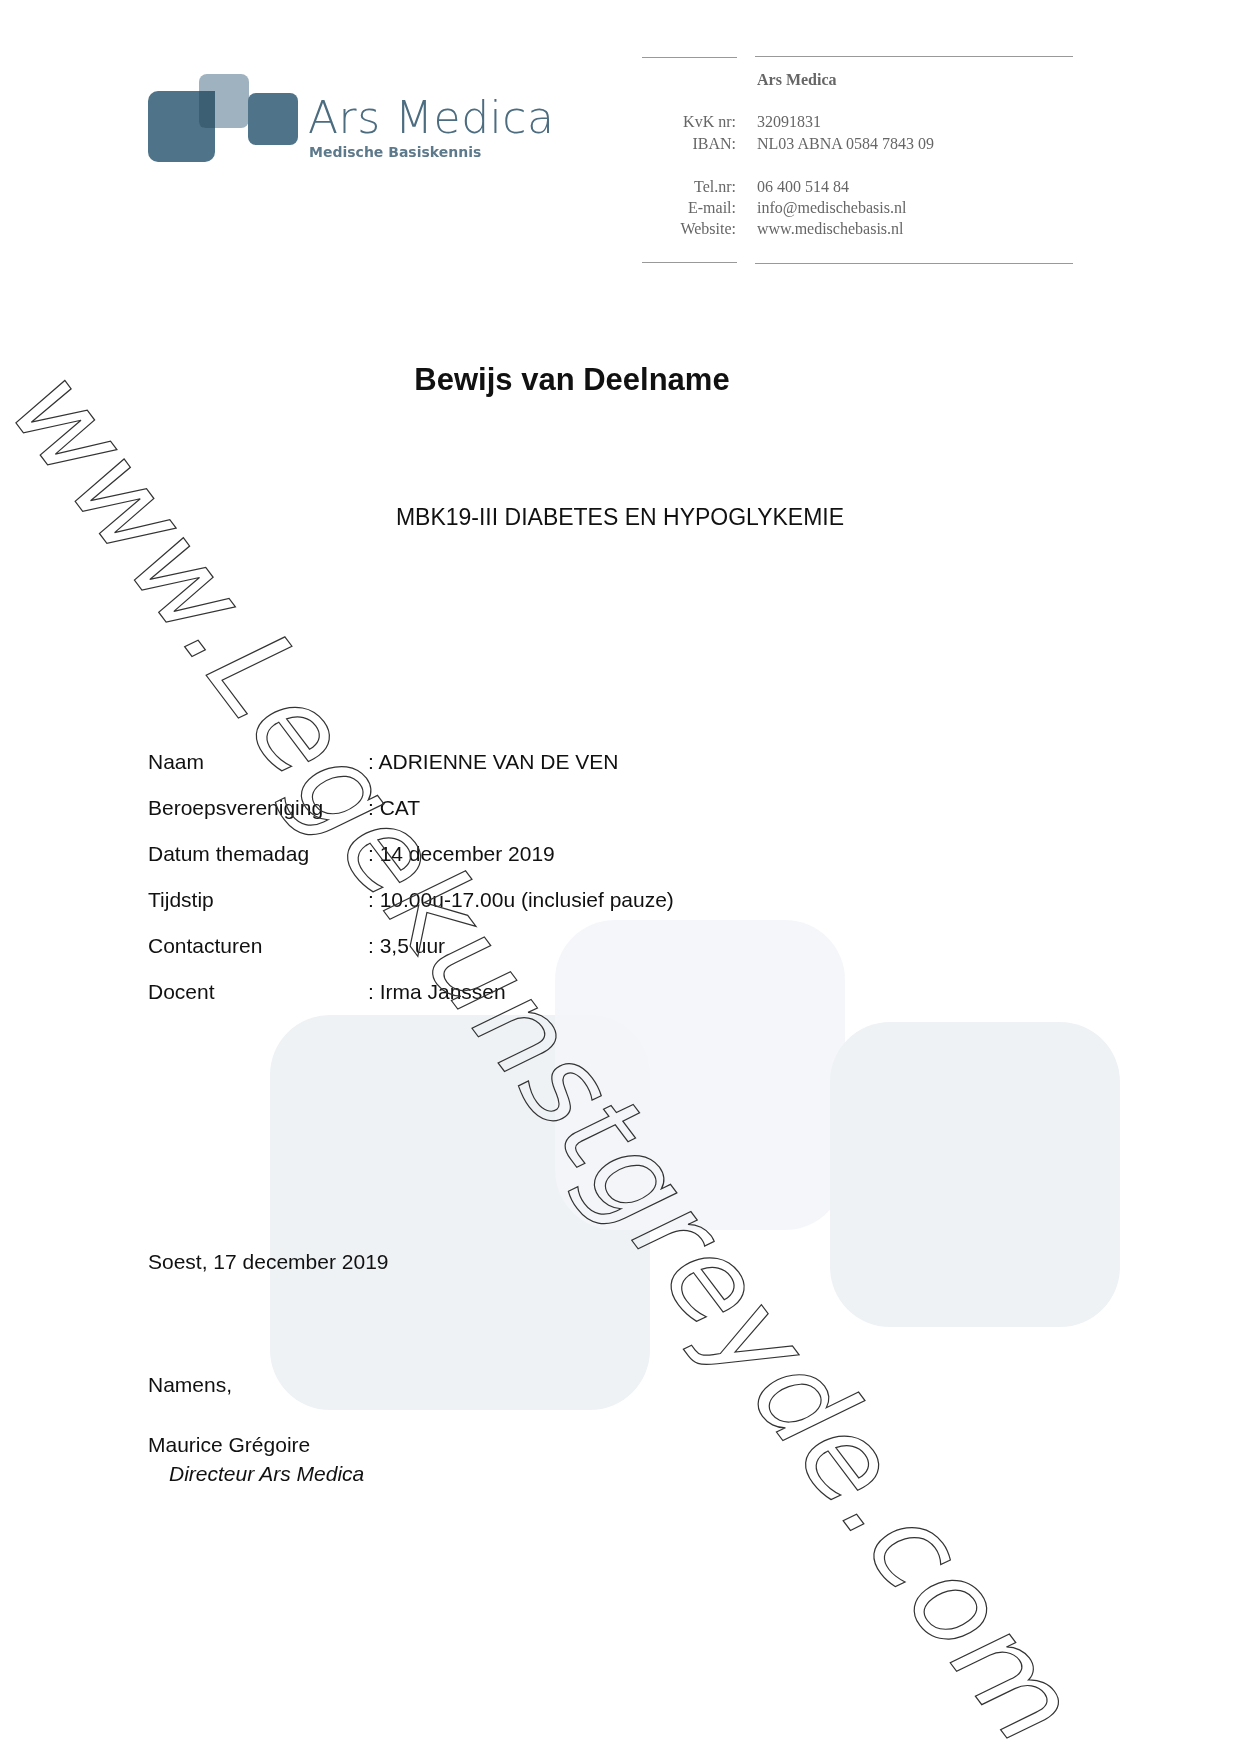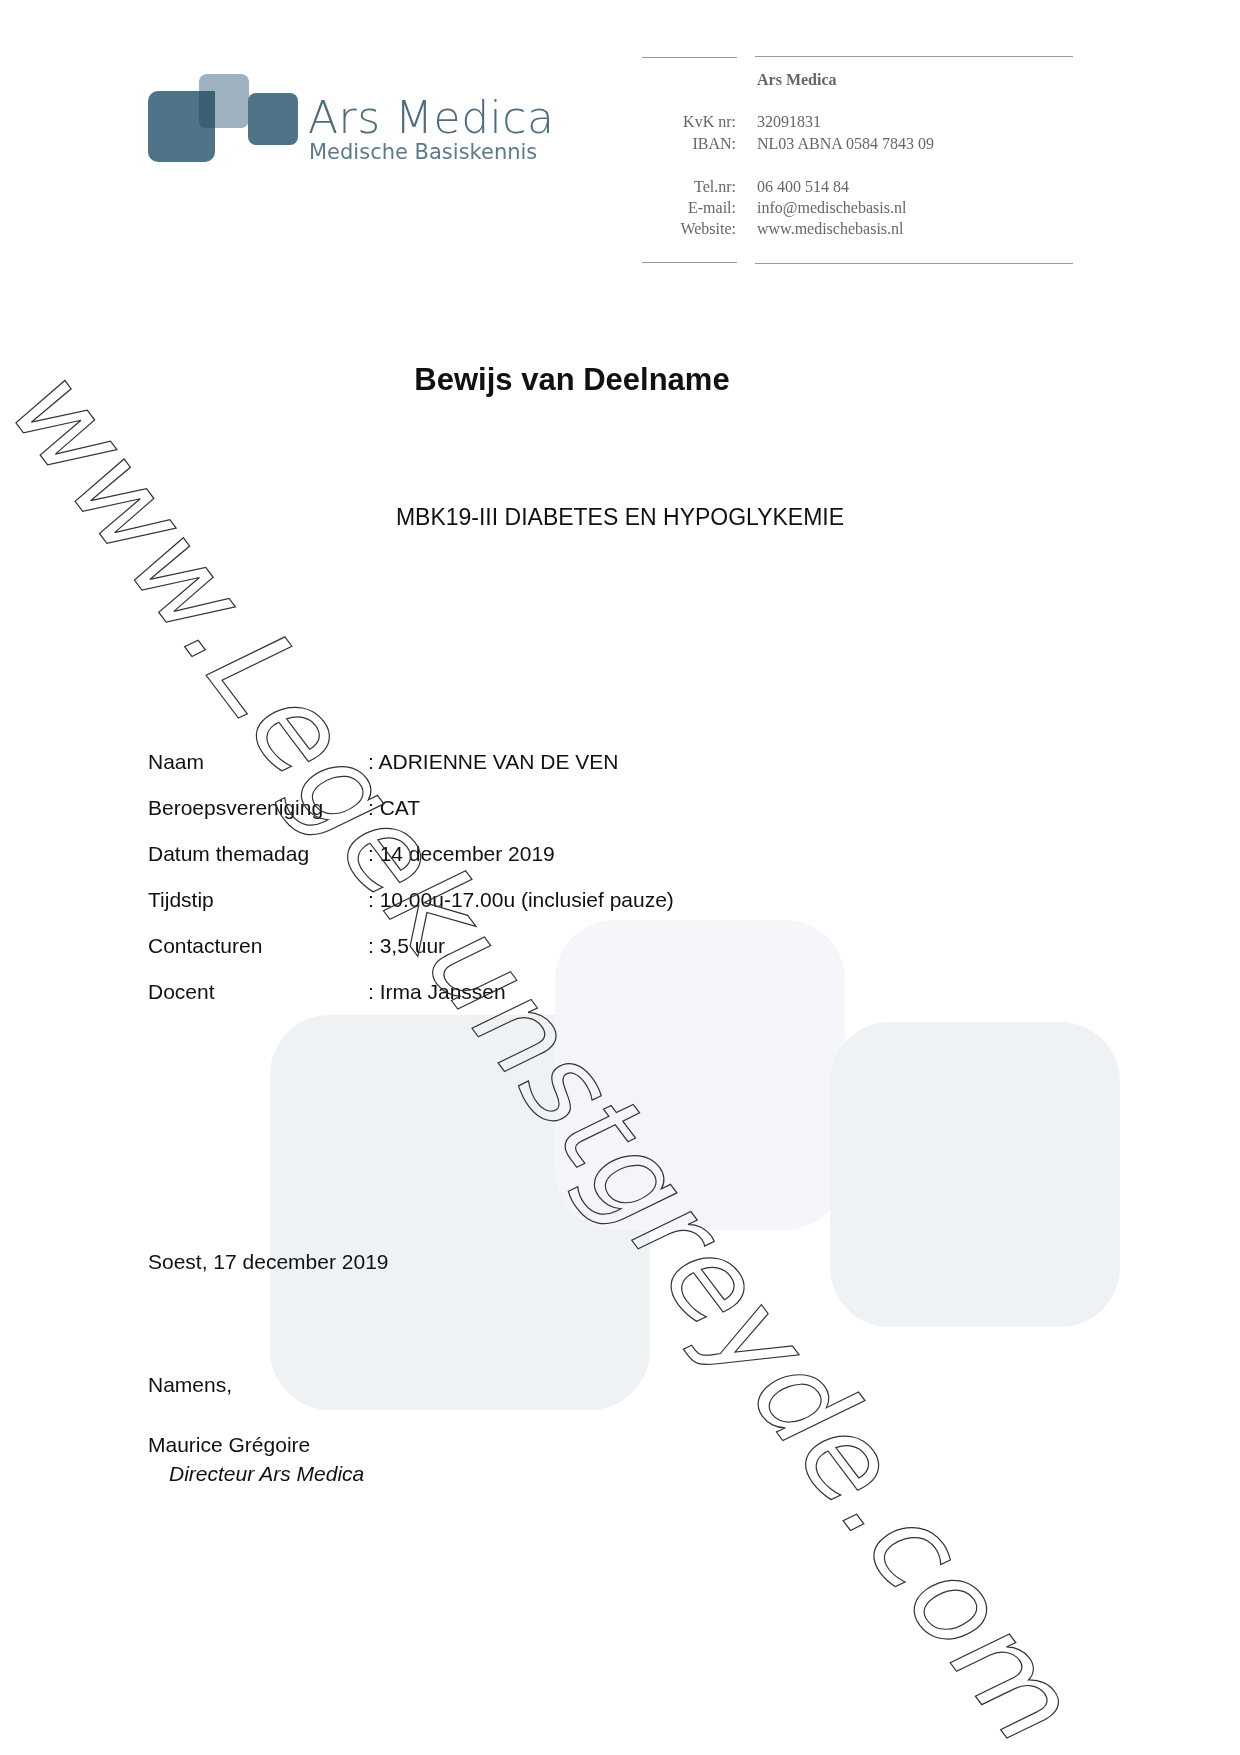--- a/index.html
+++ b/index.html
@@ -8,21 +8,21 @@
   .bg-sq.a{left:270px;top:1015px;width:380px;height:395px;background:#eef2f5;}
   .bg-sq.b{left:555px;top:920px;width:290px;height:310px;background:#f3f5f8;opacity:.9;}
   .bg-sq.c{left:830px;top:1022px;width:290px;height:305px;background:#eef2f5;}
   .logo{position:absolute;left:148px;top:74px;width:160px;height:90px;}
   .logo .s1{position:absolute;left:0;top:17px;width:67px;height:71px;border-radius:10px;background:#4f7489;}
   .logo .s2{position:absolute;left:51px;top:0;width:50px;height:54px;border-radius:8px;background:#9fb2c0;}
   .logo .s3{position:absolute;left:100px;top:19px;width:50px;height:52px;border-radius:8px;background:#4f7489;}
   .logo .ov{position:absolute;left:51px;top:17px;width:16px;height:37px;background:#3d5f73;border-radius:0 0 0 6px;}
   .brand{position:absolute;left:308px;top:96px;color:#4c6c80;font-family:"DejaVu Sans",sans-serif;}
   .brand .name{font-size:44px;line-height:44px;letter-spacing:0.5px;font-weight:300;}
-  .brand .sub{font-size:21px;line-height:24px;color:#5d7a8c;margin-left:1px;}
+  .brand .sub{font-size:14px;line-height:24px;color:#5d7a8c;margin-left:1px;font-weight:bold;}
   .rule{position:absolute;height:1px;background:#999;}
   .info{position:absolute;font-family:"Liberation Serif",serif;font-size:16px;color:#666;}
   .info .lbl{position:absolute;right:0;text-align:right;white-space:nowrap;}
   .info .val{position:absolute;left:0;white-space:nowrap;}
   .title{position:absolute;left:0;width:1144px;top:362px;text-align:center;font-size:31px;font-weight:bold;}
   .sub1{position:absolute;left:0;width:1240px;top:500px;text-align:center;font-size:23px;line-height:35px;}
   .row{position:absolute;left:148px;font-size:21px;height:30px;}
   .row .k{position:absolute;left:0;white-space:nowrap;}
   .row .v{position:absolute;left:220px;white-space:nowrap;}
   .txt{position:absolute;left:148px;font-size:21px;white-space:nowrap;}

